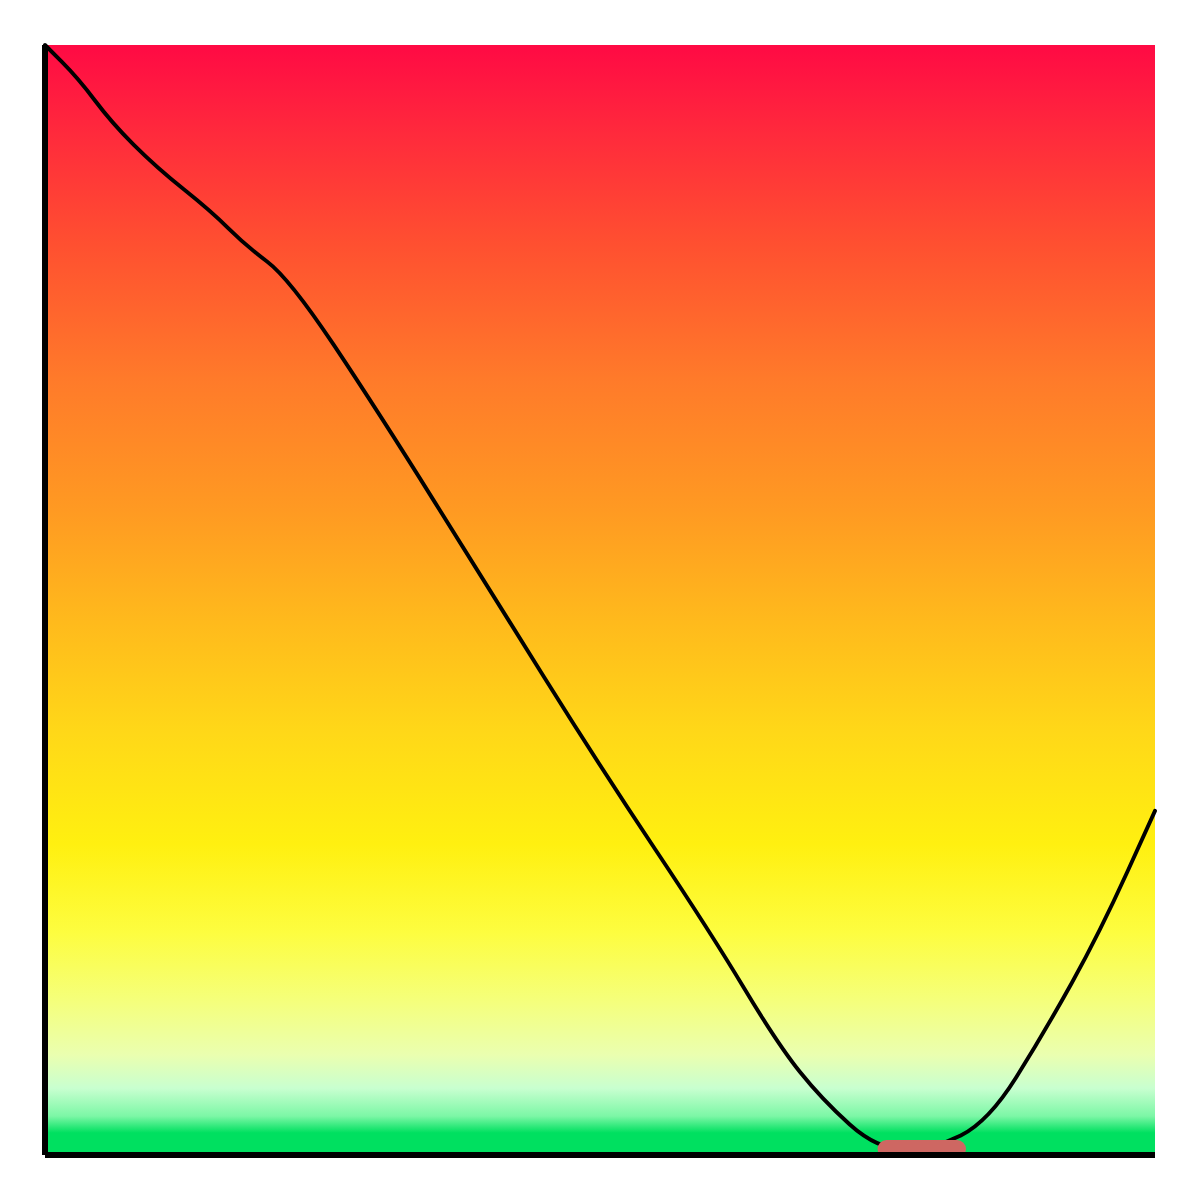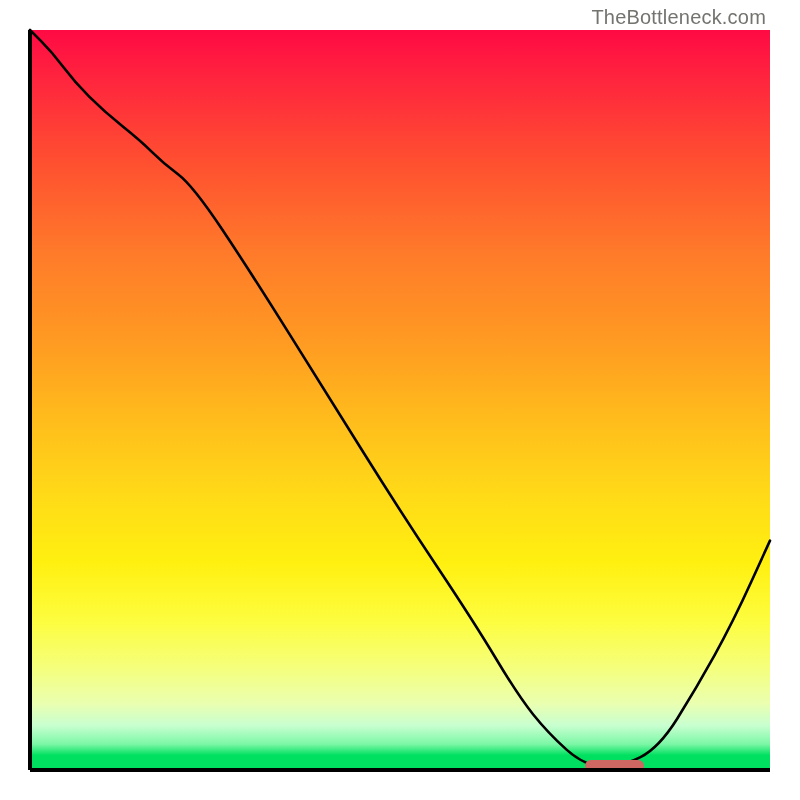--- a/index.html
+++ b/index.html
@@ -51,14 +51,13 @@
     <path id="curve-path" fill="none" stroke="#000" stroke-width="2.6" stroke-linejoin="round" stroke-linecap="round" d="M 0 0 Q 0 0 11.1 11.100000000000023 Q 22.2 22.200000000000045 33.3 37 Q 44.4 51.799999999999955 59.2 66.59999999999997 Q 74 81.39999999999998 92.5 96.19999999999999 Q 111 111 122.1 122.10000000000002 Q 133.2 133.20000000000005 148 144.3 Q 162.8 155.39999999999998 192.4 199.79999999999998 Q 222 244.2 259 303.4 Q 296 362.59999999999997 333 421.79999999999995 Q 370 481 407 536.5 Q 444 592 466.20000000000005 629 Q 488.40000000000003 666 503.20000000000005 684.5 Q 518 703 536.5 719.65 Q 555 736.3 573.5 736.3 Q 592 736.3 610.5 727.05 Q 629 717.8 647.5 688.2 Q 666 658.6 684.5 625.3 Q 703 592 721.5 551.3 T 740 510.6"></path>
   </svg>
 
   <div id="marker" class="mark" style="left: 585px; top: 760.3px; width: 59.2px;"></div>
 
   <svg class="axes" viewBox="0 0 800 800">
     <line x1="30" y1="30" x2="30" y2="770" stroke="#000" stroke-width="4"></line>
     <line x1="30" y1="770" x2="770" y2="770" stroke="#000" stroke-width="4"></line>
   </svg>
 
-  <div class="watermark">TheBottleneck.com</div>
 </div>
 
 </body></html>

